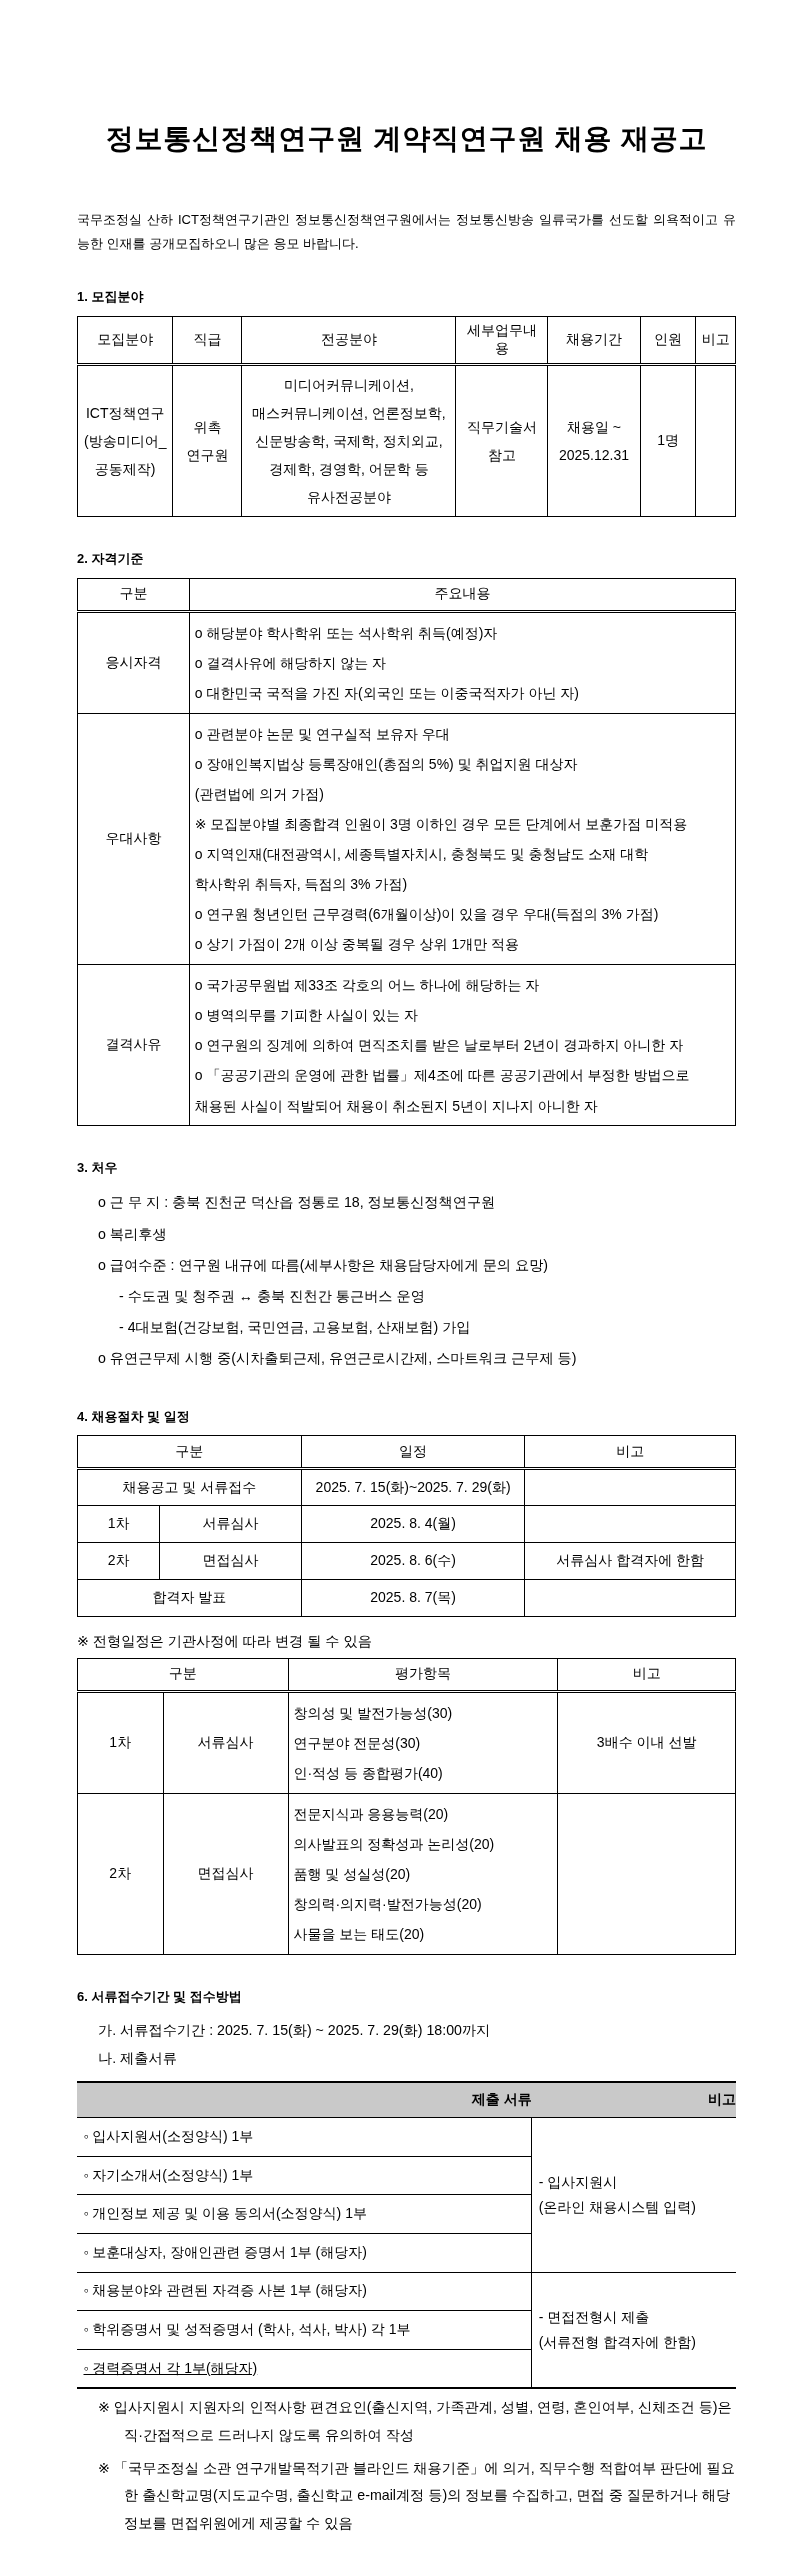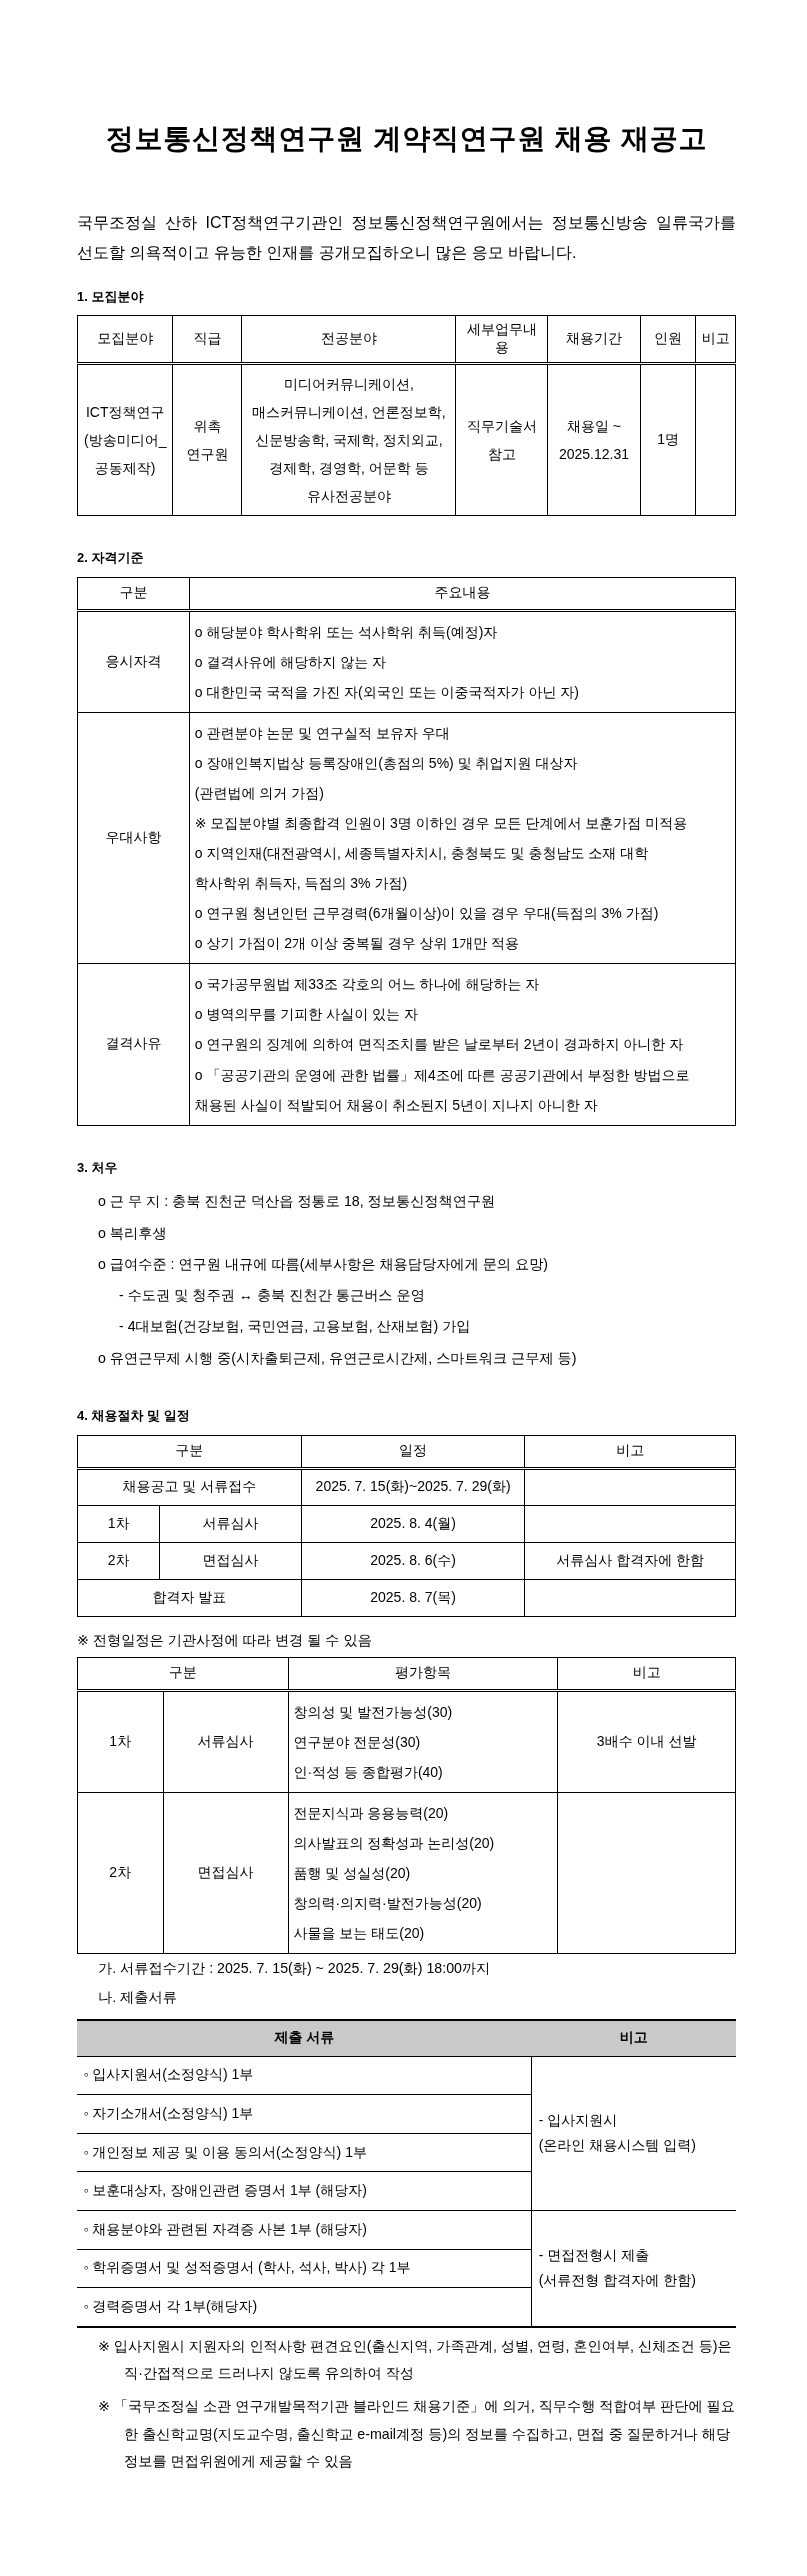--- a/index.html
+++ b/index.html
@@ -19,24 +19,24 @@
   }
   .title {
     font-size: 28px;
     font-weight: bold;
     text-align: center;
     letter-spacing: 0.8px;
     margin-bottom: 50px;
     white-space: nowrap;
   }
   .intro {
-    font-size: 16px;
+    font-size: 13px;
     line-height: 1.85;
     text-align: justify;
-    margin-bottom: 9px;
+    margin-bottom: 21px;
   }
   .sec-heading {
     font-size: 13px;
     font-weight: bold;
     margin: 11.4px 0 9.8px 0;
   }
   .sec-gap { margin-top: 33px; }
 
   table { border-collapse: collapse; width: 100%; font-size: 14px; }
   .tbl { border: 1.6px solid #000; }
@@ -53,25 +53,25 @@
 
   .note { font-size: 14.2px; margin: 11.4px 0 3.3px 0; line-height: 1.8; }
 
   
   .docs-tbl { border-top: 2.4px solid #000; border-bottom: 2.4px solid #000; }
   .docs-tbl th {
     background: #c9c9c9;
     font-weight: bold;
     border-bottom: 1.6px solid #000;
     height: 36px;
-    text-align: center;
+    text-align: right;
   }
   .docs-tbl td { padding: 9.8px 6.5px; font-size: 14px; }
   .docs-tbl td.doc { border-bottom: 0.8px solid #000; }
-  .docs-tbl tr:last-child td.doc { border-bottom: none; }
+  .docs-tbl tr:last-child td.doc { border-bottom: none; text-decoration: underline; }
   .docs-tbl td.remark { border-left: 1.2px solid #000; border-bottom: 0.8px solid #000; line-height: 1.8; }
   .docs-tbl td.remark.last { border-bottom: none; }
 
   .s6-line { font-size: 14.2px; line-height: 2.0; padding-left: 21px; }
   .s6-wrap { padding-left: 47px; text-indent: -26px; font-size: 14.2px; line-height: 1.95; margin-top: 4.9px; }
 
   
   .w-field { width: 14.5%; } .w-grade { width: 10.5%; } .w-major { width: 32.5%; }
   .w-duty { width: 14%; } .w-period { width: 14%; } .w-count { width: 8.5%; } .w-etc { width: 6%; }
   .w-cat { width: 17%; }
@@ -221,20 +221,21 @@
       <td class="ml list-cell">전문지식과 응용능력(20)
 의사발표의 정확성과 논리성(20)
 품행 및 성실성(20)
 창의력·의지력·발전가능성(20)
 사물을 보는 태도(20)</td>
       <td class="center"></td>
     </tr>
   </tbody>
     </table>
 
+  <h2 class="sec-heading sec-gap">6. 서류접수기간 및 접수방법</h2>
   <div class="s6-line">가. 서류접수기간 : 2025. 7. 15(화) ~ 2025. 7. 29(화) 18:00까지</div>
   <div class="s6-line" style="margin-bottom:8.1px;">나. 제출서류</div>
 
   <table class="docs-tbl">
     <tbody>
         <tr>
       <th class="w-doc">제출 서류</th>
       <th class="w-docr">비고</th>
     </tr>
     <tr>

